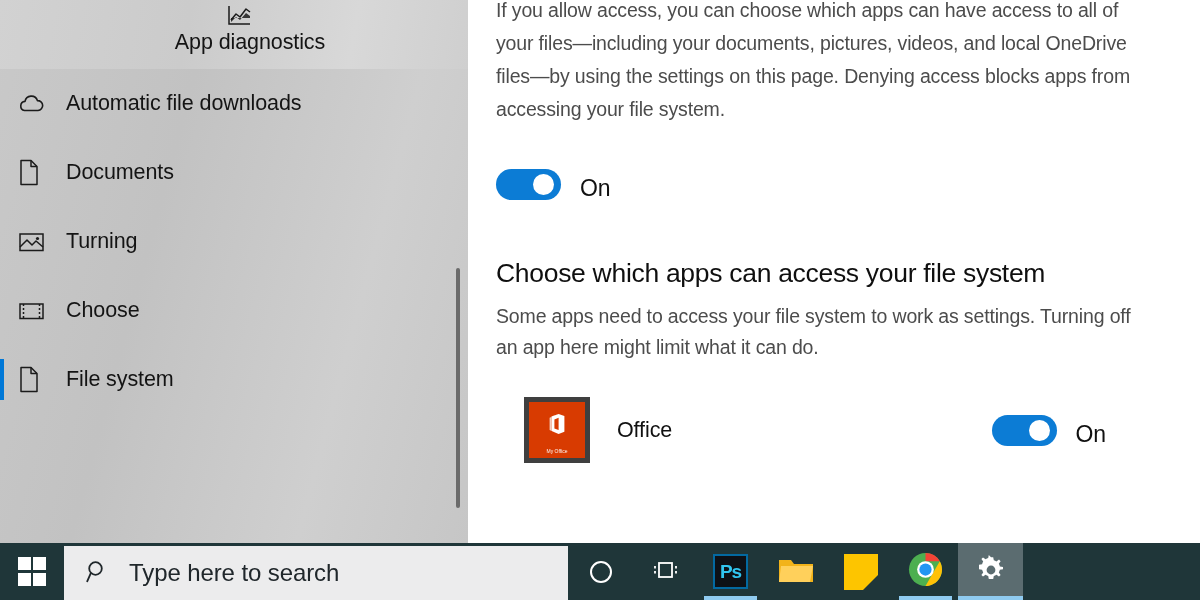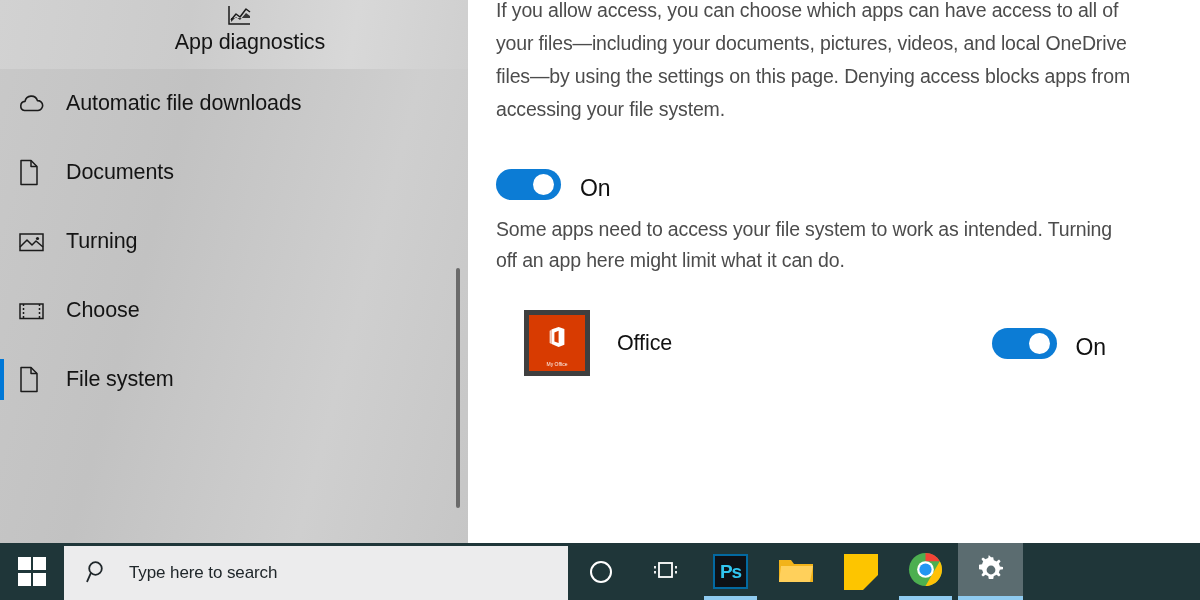--- a/index.html
+++ b/index.html
@@ -229,21 +229,21 @@
     width: 504px;
     background: #ececed;
     display: flex;
     align-items: center;
     padding-left: 22px;
     margin: 3px 0 0 0;
     cursor: text;
   }
   .search-icon { flex: none; color: #20272b; }
   .search-placeholder {
-    font-size: 17px;
+    font-size: 24px;
     color: #20272b;
     margin-left: 20px;
     letter-spacing: -0.1px;
   }
 
   .tb-icons {
     display: flex;
     align-items: stretch;
     flex: 1;
   }
@@ -385,22 +385,23 @@
 
       <p class="para top">If you allow access, you can choose which apps can have access to all of your files—including your documents, pictures, videos, and local OneDrive files—by using the settings on this page. Denying access blocks apps from accessing your file system.</p>
 
       <div class="toggle-row main">
         <div class="toggle">
           <span class="knob"></span>
         </div>
         <span class="toggle-label">On</span>
       </div>
 
-
-      <p class="section-sub">Some apps need to access your file system to work as intended. Turning off an app here might limit what it can do.</p>
+      <h2 class="section-heading">Choose which apps can access your file system</h2>
+
+      <p class="section-sub">Some apps need to access your file system to work as settings. Turning off an app here might limit what it can do.</p>
 
       <div class="app-row">
         <div class="app-tile">
           <div class="app-tile-inner">
             <svg class="office-glyph" viewBox="0 0 16 21">
               <path d="M9.6 0.4 L2.6 3.1 V17.4 L0.6 16.6 V4.3 L9.6 0.4 Z" fill="#ffffff" opacity="0.75"></path>
               <path d="M9.6 0.4 L15.4 2.6 V18.2 L9.6 20.6 L2.6 17.4 V3.1 L9.6 0.4 Z" fill="#ffffff"></path>
               <path d="M9.6 4.2 L5.4 6.0 V15.0 L9.6 16.6 V4.2 Z" fill="#d83b01"></path>
             </svg>
             <span class="office-caption">My Office</span>

